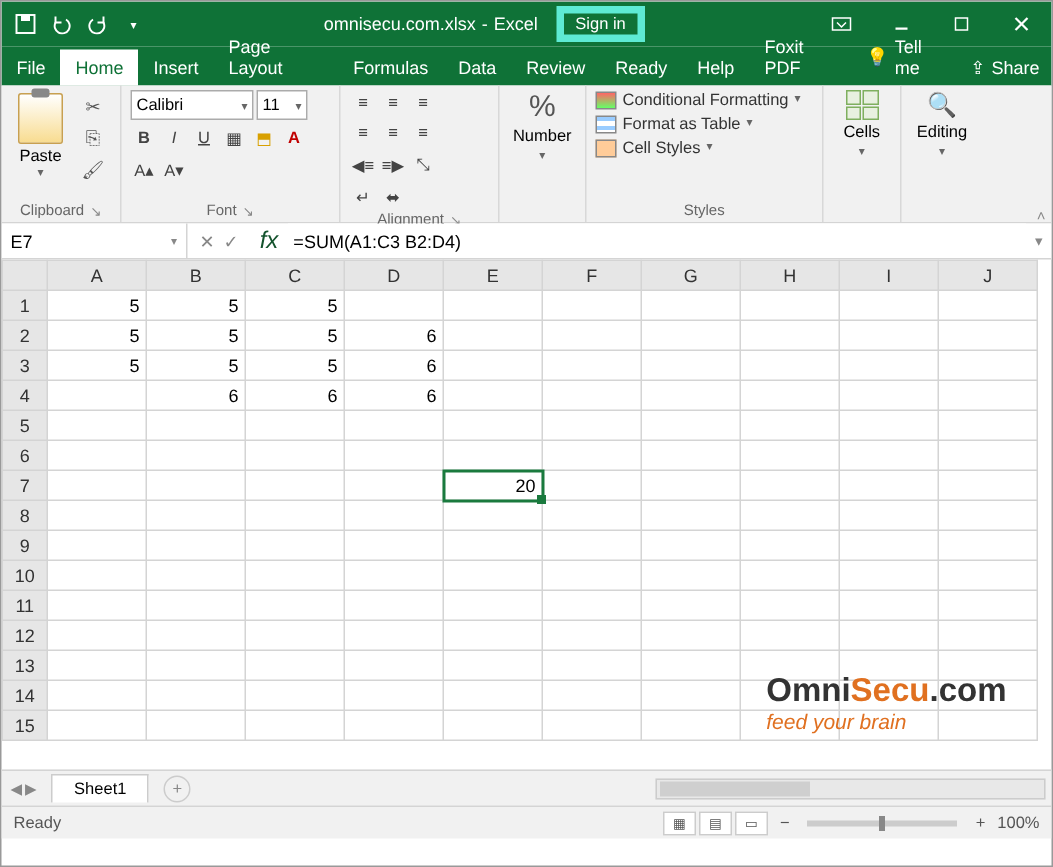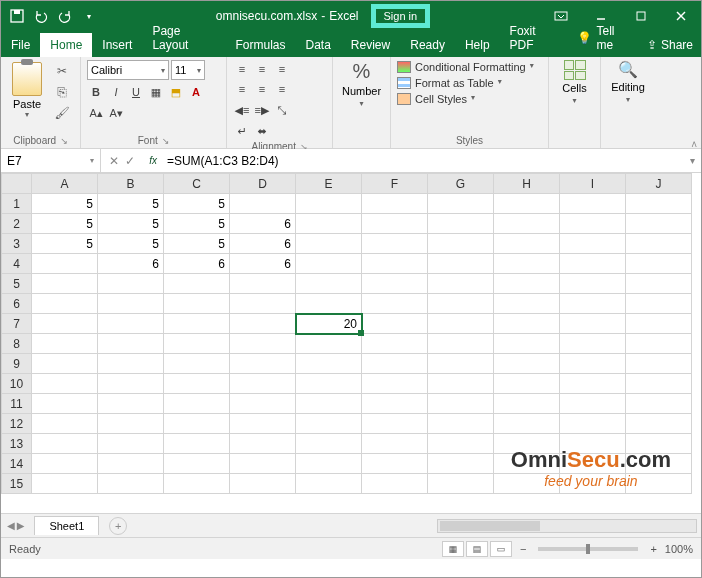--- a/index.html
+++ b/index.html
@@ -37,37 +37,37 @@
 .number-col { display: flex; flex-direction: column; align-items: center; gap: 2px; width: 48px; }
 .pct-icon { font-size: 20px; color: #555; }
 .styles-col { display: flex; flex-direction: column; gap: 2px; font-size: 11px; color: #333; }
 .styles-col .sitem { display: flex; gap: 4px; padding: 1px 0; }
 .sitem .sicon { width: 14px; height: 12px; border: 1px solid #888; }
 .cells-col, .edit-col { display: flex; flex-direction: column; align-items: center; gap: 2px; width: 44px; }
 .cells-icon { width: 22px; height: 20px; display: grid; grid-template-columns: 1fr 1fr; grid-template-rows: 1fr 1fr; gap: 1px; }
 .cells-icon div { background: #e8f0e0; border: 1px solid #7faf5f; }
 .edit-icon { font-size: 16px; color: #666; }
 .namebox-row { height: 24px; border-bottom: 1px solid #d4d4d4; display: flex; align-items: center; background: #fff; }
-.namebox { width: 100px; border-right: 1px solid #d4d4d4; height: 100%; display: flex; align-items: center; padding: 0 6px; font-size: 12px; }
+.namebox { width: 124px; border-right: 1px solid #d4d4d4; height: 100%; display: flex; align-items: center; padding: 0 6px; font-size: 12px; }
 .namebox .dd { margin-left: auto; font-size: 8px; color: #888; }
 .fx-btns { display: flex; gap: 6px; padding: 0 8px; color: #888; font-size: 12px; align-items: center; }
-.fx-label { font-style: italic; font-size: 10px; color: #14532d; padding: 0 6px; }
+.fx-label { font-style: italic; font-size: 16px; color: #14532d; padding: 0 6px; }
 .formula-input { flex: 1; font-size: 12px; padding: 0 4px; border: none; outline: none; height: 100%; }
 .fexpand { padding: 0 6px; color: #888; font-size: 10px; }
 .grid-wrap { height: 340px; overflow: hidden; position: relative; }
 table.sheet { border-collapse: collapse; font-size: 12px; }
 table.sheet th, table.sheet td { border: 1px solid #d4d4d4; }
 table.sheet th { background: #e6e6e6; font-weight: normal; color: #333; }
 .corner { width: 30px; height: 20px; background: #e6e6e6; }
 .colhead { width: 66px; height: 20px; text-align: center; }
 .rowhead { width: 30px; height: 20px; text-align: center; }
 .cell { width: 66px; height: 20px; text-align: right; padding: 0 4px; }
 .cell.selected { outline: 2px solid #1a7a3e; outline-offset: -1px; position: relative; }
 .cell.selected::after { content: ""; position: absolute; right: -3px; bottom: -3px; width: 6px; height: 6px; background: #1a7a3e; }
-.watermark { position: absolute; right: 30px; bottom: 24px; text-align: center; }
+.watermark { position: absolute; right: 30px; bottom: 24px; text-align: left; }
 .watermark .wm1 { font-size: 22px; font-weight: bold; color: #333; }
 .watermark .wm1 .orange { color: #e07020; }
 .watermark .wm2 { font-size: 14px; color: #e07020; font-style: italic; font-family: Liberation Sans, sans-serif; }
 .sheet-tabs { height: 24px; border-top: 1px solid #d4d4d4; background: #f1f1f1; display: flex; align-items: center; }
 .sheet-tabs .nav { display: flex; gap: 2px; padding: 0 6px; color: #888; font-size: 10px; }
 .sheet-tabs .tab { background: #fff; border: 1px solid #ccc; border-bottom: none; padding: 3px 14px; font-size: 11px; margin-left: 4px; }
 .sheet-tabs .plus { margin-left: 10px; width: 18px; height: 18px; border: 1px solid #ccc; border-radius: 50%; display: flex; align-items: center; justify-content: center; font-size: 11px; color: #888; }
 .sheet-tabs .hscroll { margin-left: auto; width: 260px; height: 14px; background: #e8e8e8; border: 1px solid #ccc; position: relative; margin-right: 4px; }
 .sheet-tabs .hscroll .thumb { position: absolute; left: 2px; top: 1px; width: 100px; height: 10px; background: #cfcfcf; }
 .statusbar { height: 22px; background: #f1f1f1; border-top: 1px solid #d4d4d4; display: flex; align-items: center; font-size: 11px; color: #555; padding: 0 8px; gap: 8px; }

